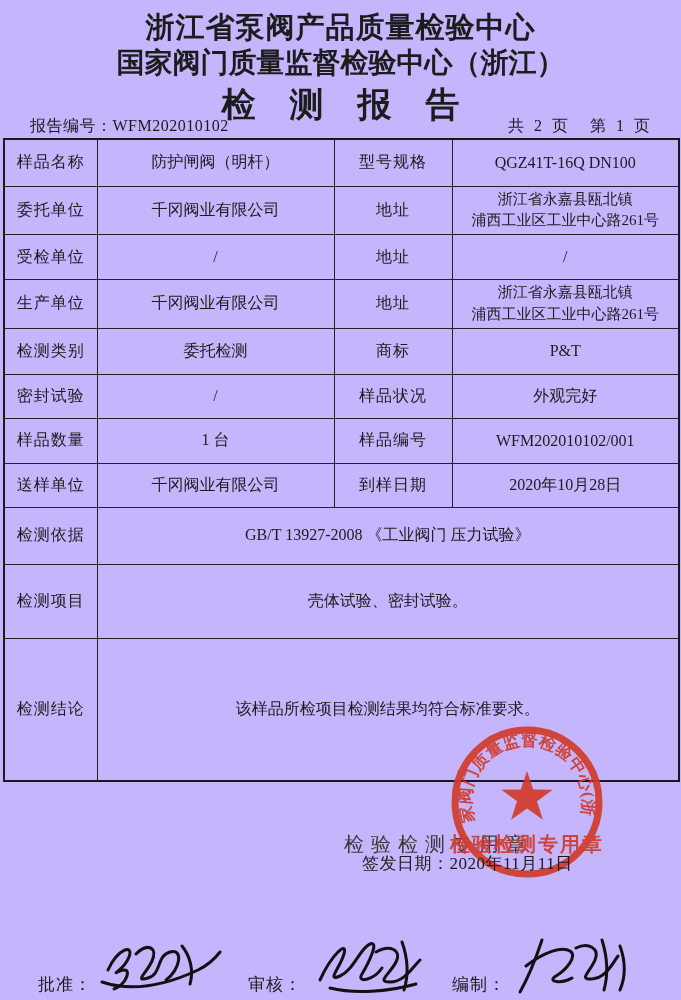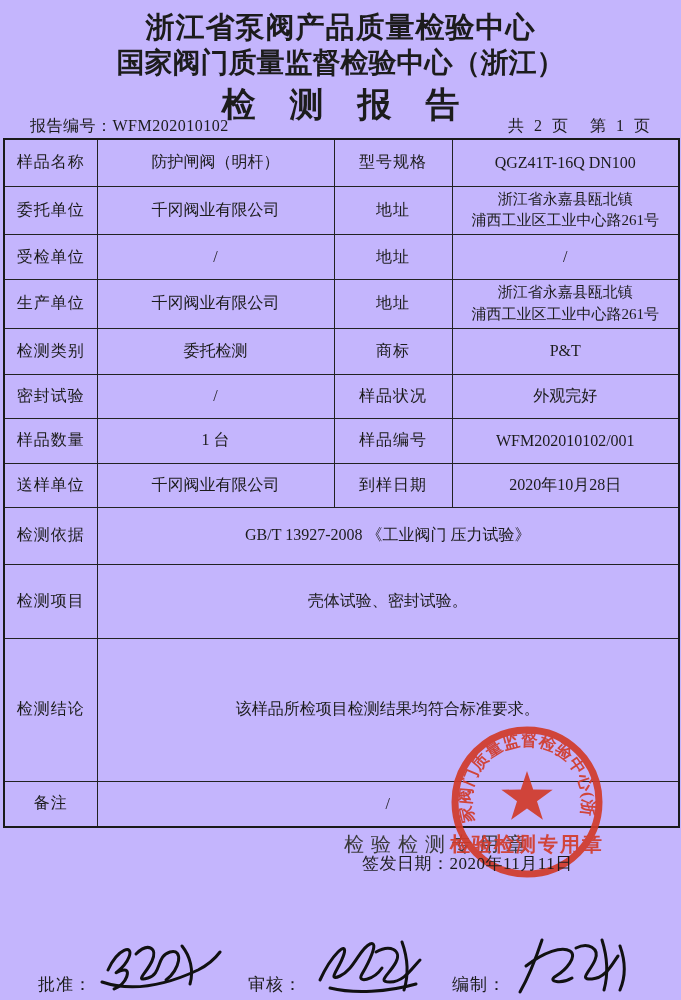--- a/index.html
+++ b/index.html
@@ -166,24 +166,20 @@
         <td colspan="3">GB/T 13927-2008 《工业阀门 压力试验》</td>
       </tr>
       <tr class="r12">
         <td class="lbl">检测项目</td>
         <td colspan="3" class="topleft">壳体试验、密封试验。</td>
       </tr>
       <tr class="r13">
         <td class="lbl">检测结论</td>
         <td colspan="3" class="topleft">该样品所检项目检测结果均符合标准要求。</td>
       </tr>
-      <tr class="r14">
-        <td class="lbl">备注</td>
-        <td colspan="3">/</td>
-      </tr>
     </tbody>
   </table>
 
   <div class="seal-label-black">检验检测专用章</div>
 
   <div class="issue-date">签发日期：2020年11月11日</div>
 
   <div class="stamp">
     <svg width="162" height="168" viewBox="0 0 162 164">
       <g fill="none" stroke="#d23b2a">

